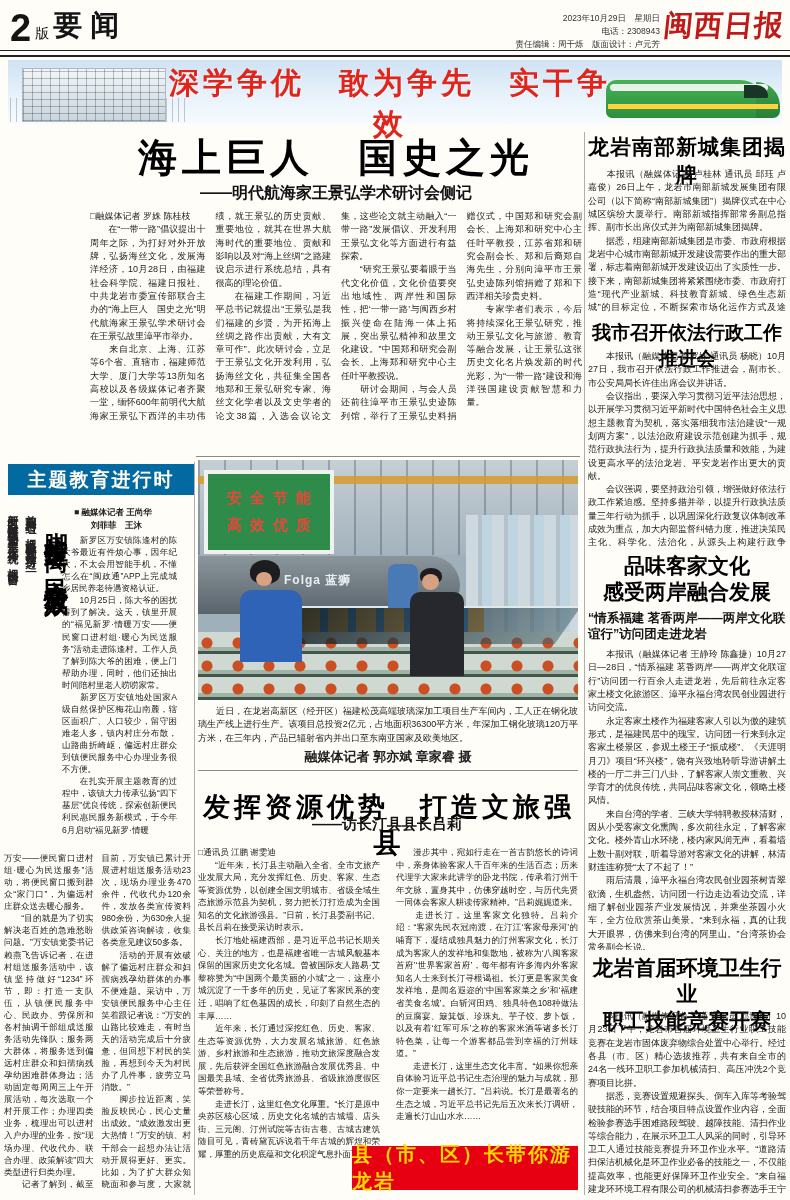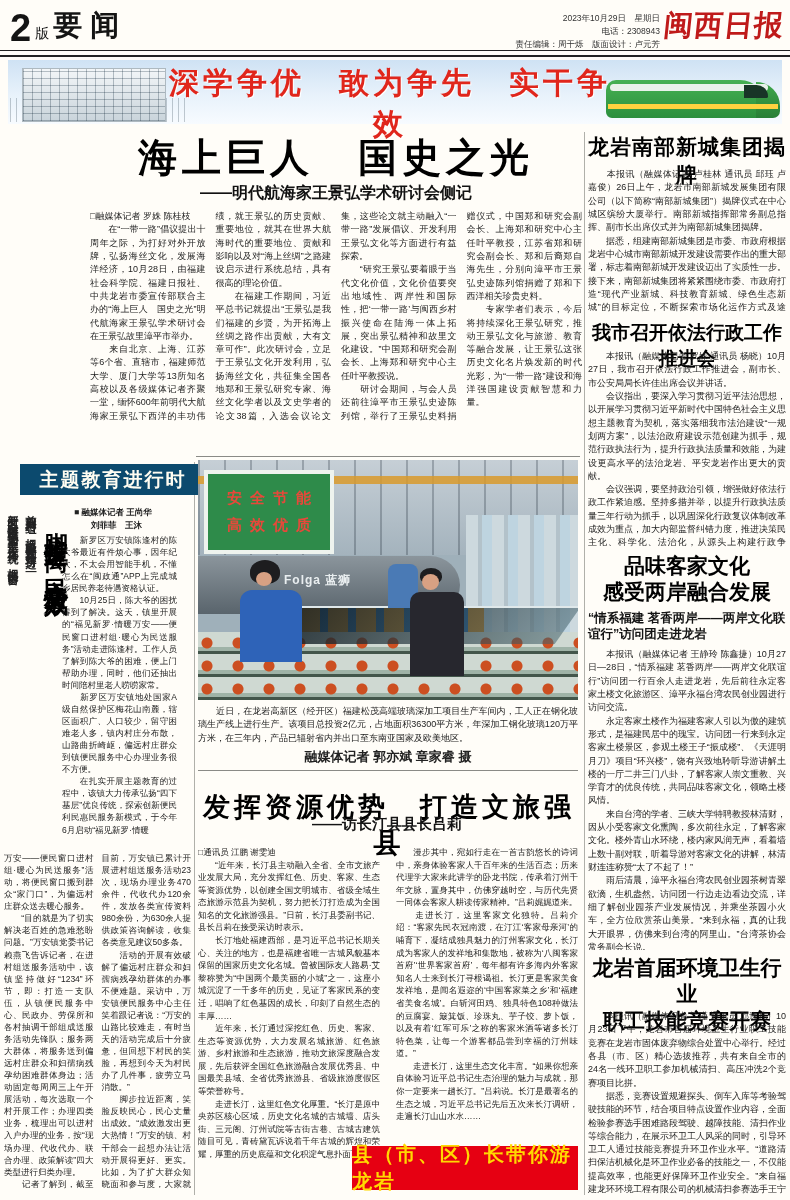--- a/index.html
+++ b/index.html
@@ -41,21 +41,21 @@
   #bn-train-shield{position:absolute;left:736px;top:25px;width:24px;height:13px;background:#183527;border-radius:0 14px 2px 0;}
   #bn-slogan{left:155px;top:63px;width:470px;text-align:center;font-size:30px;font-weight:900;
      color:#e0261c;letter-spacing:4px;text-shadow:1px 1px 0 #fff;}
   #bn-sub{left:140px;top:100px;width:500px;text-align:center;font-size:19px;font-weight:900;color:#e0261c;letter-spacing:1px;
      text-shadow:-1px 0 #fff,1px 0 #fff,0 -1px #fff,0 1px #fff,1px 1px #fff,-1px -1px #fff,1px -1px #fff,-1px 1px #fff;}
   
   #lead-title{left:90px;top:131px;width:492px;text-align:center;font-size:39px;font-weight:900;letter-spacing:5px;color:#000;}
   #lead-subtitle{left:90px;top:183px;width:492px;text-align:center;font-size:16px;font-weight:700;color:#111;}
   #lead-body{left:90px;top:210px;width:492px;height:246px;column-count:4;column-gap:10px;}
   
-  #theme-box{left:20px;top:464px;width:186px;height:31px;background:#0c4a6e;color:#fffdf2;
+  #theme-box{left:8px;top:464px;width:186px;height:31px;background:#0369a1;color:#fffdf2;
      display:flex;align-items:center;justify-content:center;font-size:19px;font-weight:900;letter-spacing:2px;font-family:Liberation Mono, monospace;}
   .vert{writing-mode:vertical-lr;text-orientation:upright;}
   #theme-kicker1{left:5px;top:506px;height:648px;width:15px;font-size:11px;font-weight:700;letter-spacing:2px;color:#222;}
   #theme-kicker2{left:23px;top:506px;height:430px;width:15px;font-size:11px;font-weight:700;letter-spacing:2px;color:#222;}
   #theme-title{left:40px;top:514px;height:334px;width:30px;font-size:24px;font-weight:900;letter-spacing:3px;color:#000;}
   #theme-byline{left:74px;top:506px;width:116px;font-size:8.5px;font-weight:700;color:#222;line-height:1.5;}
   #theme-body-top{left:62px;top:534px;width:115px;height:314px;}
   #theme-body-bottom{left:4px;top:852px;width:187px;height:344px;column-count:2;column-gap:8px;}
   
   #photo{left:198px;top:460px;width:380px;height:240px;overflow:hidden;background:#9fb0ba;}

